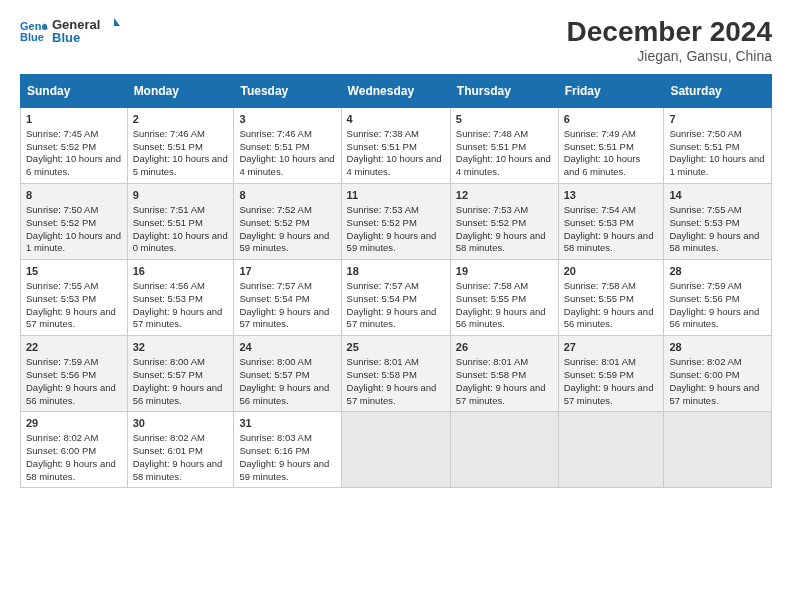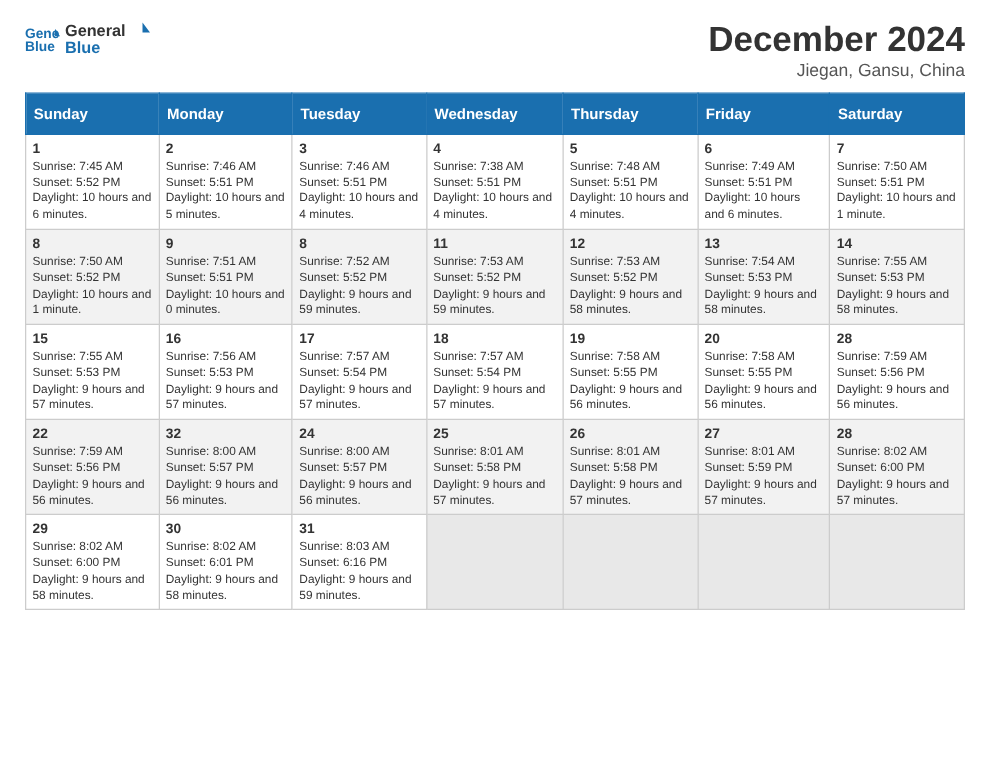--- a/index.html
+++ b/index.html
@@ -209,21 +209,21 @@
         </tr>
         <tr>
           <td>
         <span class="day-num">15</span>
         <span>Sunrise: 7:55 AM</span><br>
         <span>Sunset: 5:53 PM</span><br>
         <span>Daylight: 9 hours and 57 minutes.</span>
       </td>
           <td>
         <span class="day-num">16</span>
-        <span>Sunrise: 7:56 AM</span><br>
+        <span>Sunrise: 4:56 AM</span><br>
         <span>Sunset: 5:53 PM</span><br>
         <span>Daylight: 9 hours and 57 minutes.</span>
       </td>
           <td>
         <span class="day-num">17</span>
         <span>Sunrise: 7:57 AM</span><br>
         <span>Sunset: 5:54 PM</span><br>
         <span>Daylight: 9 hours and 57 minutes.</span>
       </td>
           <td>

